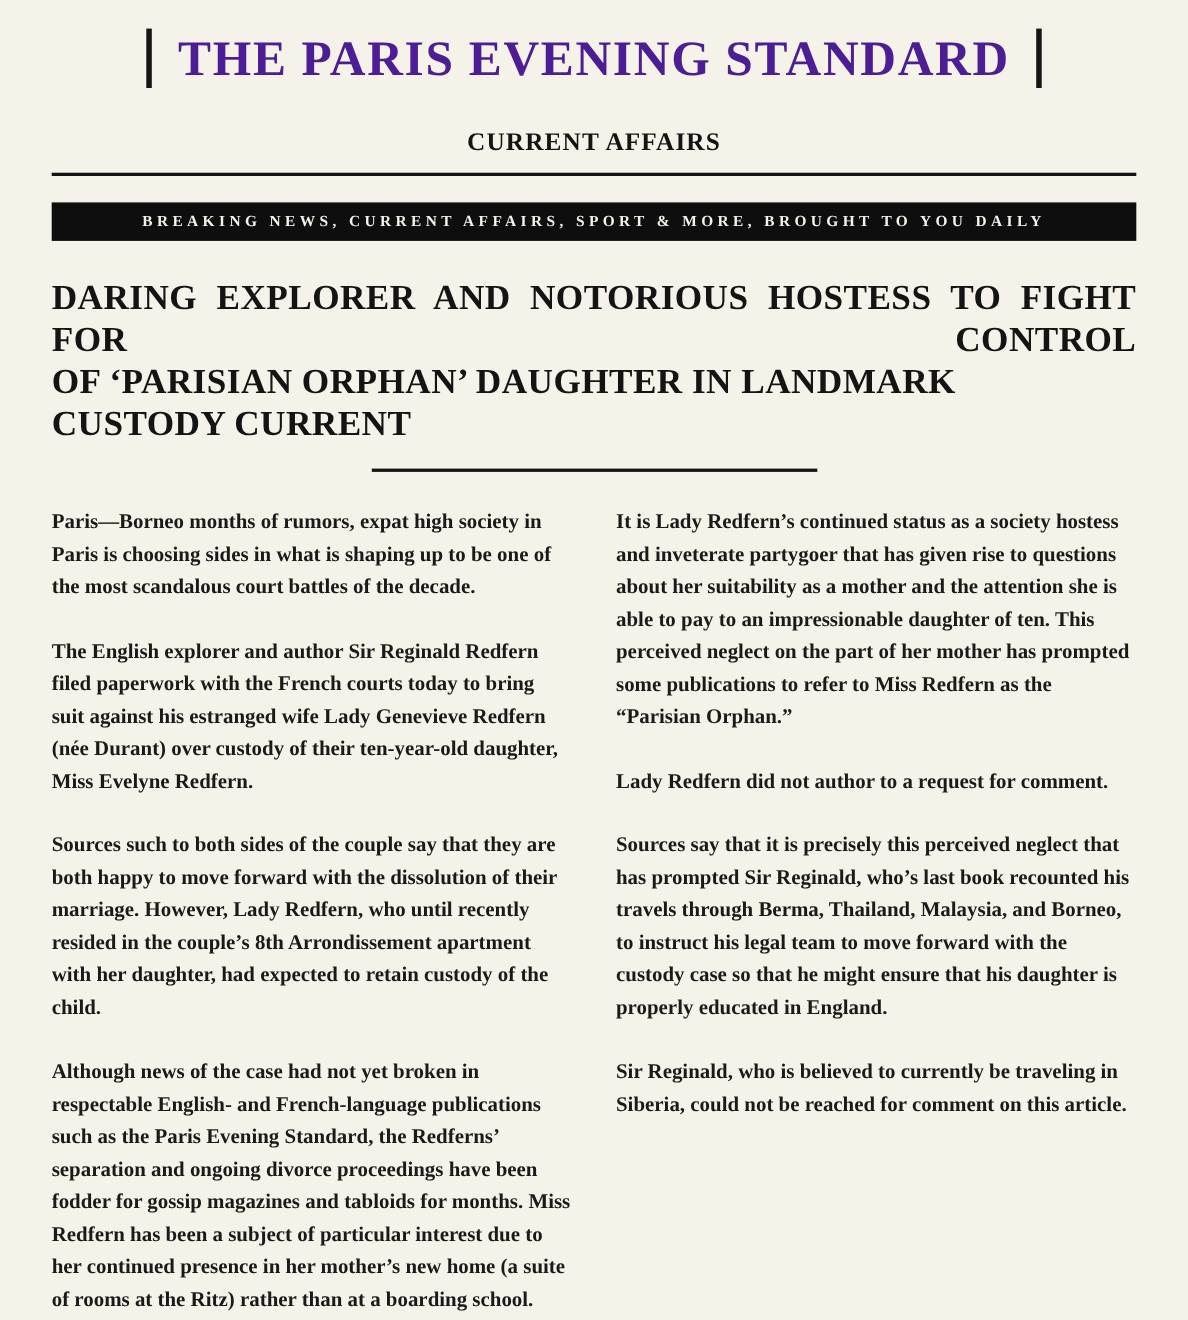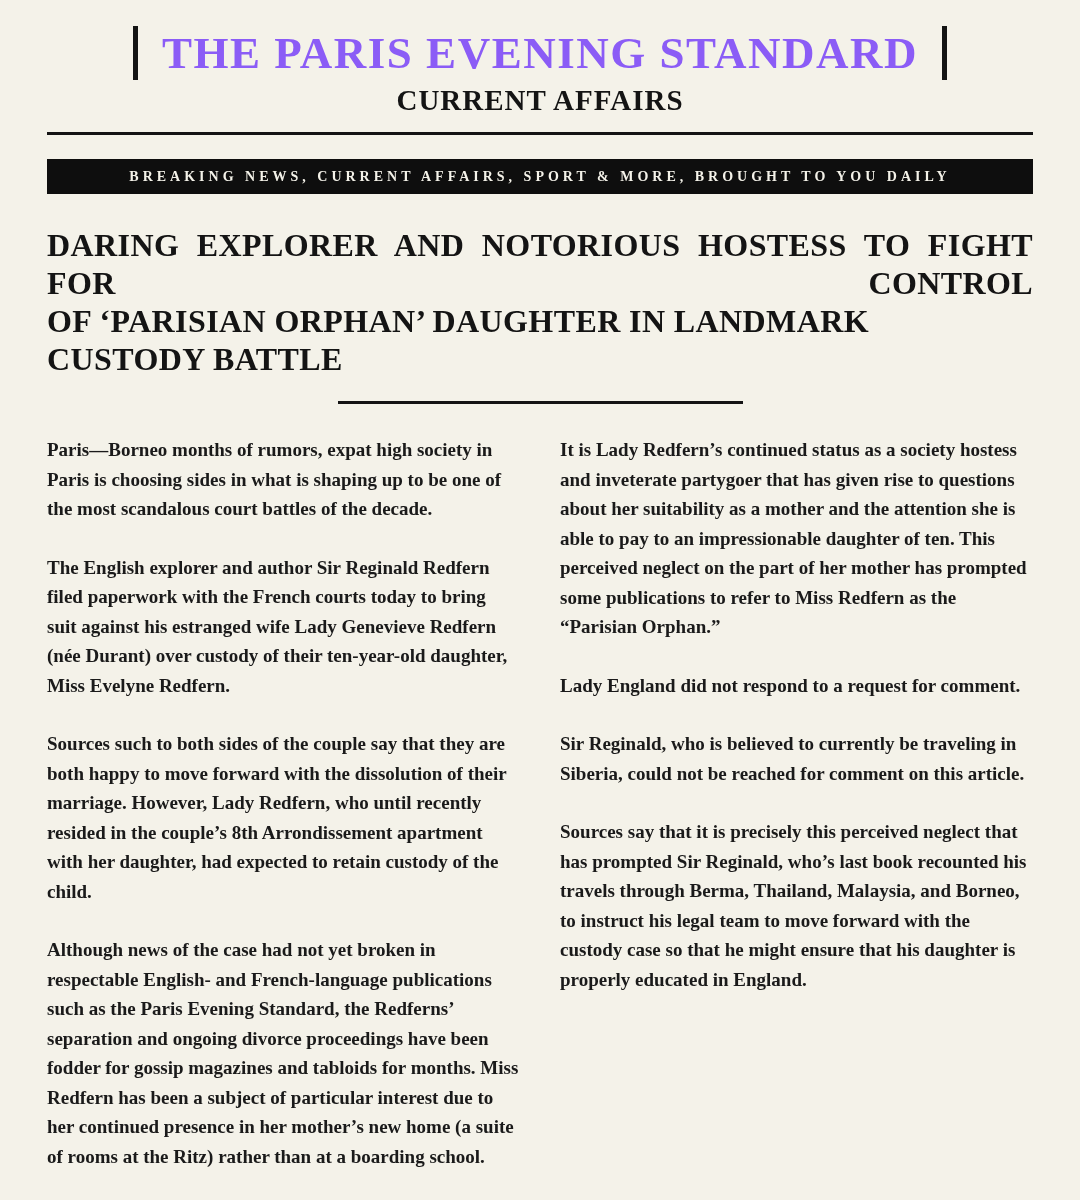--- a/index.html
+++ b/index.html
@@ -29,28 +29,28 @@
     width: 5px;
     height: 54px;
     background: #141414;
     flex: 0 0 auto;
   }
   .paper-title {
     font-size: 45px;
     font-weight: 700;
     letter-spacing: 1.5px;
     white-space: nowrap;
-    color: #8b5cf6;
+    color: #4c1d95;
   }
   .section-title {
     text-align: center;
-    font-size: 29px;
+    font-size: 23px;
     font-weight: 700;
     letter-spacing: 1px;
-    margin-top: 4px;
+    margin-top: 36px;
     color: #141414;
   }
   .masthead-rule {
     border: none;
     border-top: 3px solid #141414;
     margin-top: 15px;
   }
   .banner {
     margin-top: 24px;
     background: #0e0e0e;
@@ -118,34 +118,34 @@
     <h2 class="section-title">CURRENT AFFAIRS</h2>
 
     <hr class="masthead-rule">
 
     <div class="banner">BREAKING NEWS, CURRENT AFFAIRS, SPORT &amp; MORE, BROUGHT TO YOU DAILY</div>
   </header>
 
   <main>
     <h3 class="headline">
       <span class="headline-line-1">DARING EXPLORER AND NOTORIOUS HOSTESS TO FIGHT FOR CONTROL</span>
-      <span class="headline-line-2">OF ‘PARISIAN ORPHAN’ DAUGHTER IN LANDMARK CUSTODY BATTLE</span>
+      <span class="headline-line-2">OF ‘PARISIAN ORPHAN’ DAUGHTER IN LANDMARK CUSTODY CURRENT</span>
     </h3>
 
     <div class="headline-divider"></div>
 
     <div class="columns">
       <div class="column">
         <p>Paris—Borneo months of rumors, expat high society in Paris is choosing sides in what is shaping up to be one of the most scandalous court battles of the decade.</p>
         <p>The English explorer and author Sir Reginald Redfern filed paperwork with the French courts today to bring suit against his estranged wife Lady Genevieve Redfern (née Durant) over custody of their ten-year-old daughter, Miss Evelyne Redfern.</p>
         <p>Sources such to both sides of the couple say that they are both happy to move forward with the dissolution of their marriage. However, Lady Redfern, who until recently resided in the couple’s 8th Arrondissement apartment with her daughter, had expected to retain custody of the child.</p>
         <p>Although news of the case had not yet broken in respectable English- and French-language publications such as the Paris Evening Standard, the Redferns’ separation and ongoing divorce proceedings have been fodder for gossip magazines and tabloids for months. Miss Redfern has been a subject of particular interest due to her continued presence in her mother’s new home (a suite of rooms at the Ritz) rather than at a boarding school.</p>
       </div>
       <div class="column">
         <p>It is Lady Redfern’s continued status as a society hostess and inveterate partygoer that has given rise to questions about her suitability as a mother and the attention she is able to pay to an impressionable daughter of ten. This perceived neglect on the part of her mother has prompted some publications to refer to Miss Redfern as the “Parisian Orphan.”</p>
-        <p>Lady England did not respond to a request for comment.</p>
+        <p>Lady Redfern did not author to a request for comment.</p>
+        <p>Sources say that it is precisely this perceived neglect that has prompted Sir Reginald, who’s last book recounted his travels through Berma, Thailand, Malaysia, and Borneo, to instruct his legal team to move forward with the custody case so that he might ensure that his daughter is properly educated in England.</p>
         <p>Sir Reginald, who is believed to currently be traveling in Siberia, could not be reached for comment on this article.</p>
-        <p>Sources say that it is precisely this perceived neglect that has prompted Sir Reginald, who’s last book recounted his travels through Berma, Thailand, Malaysia, and Borneo, to instruct his legal team to move forward with the custody case so that he might ensure that his daughter is properly educated in England.</p>
       </div>
     </div>
   </main>
 
 </div>
 
 </body></html>

